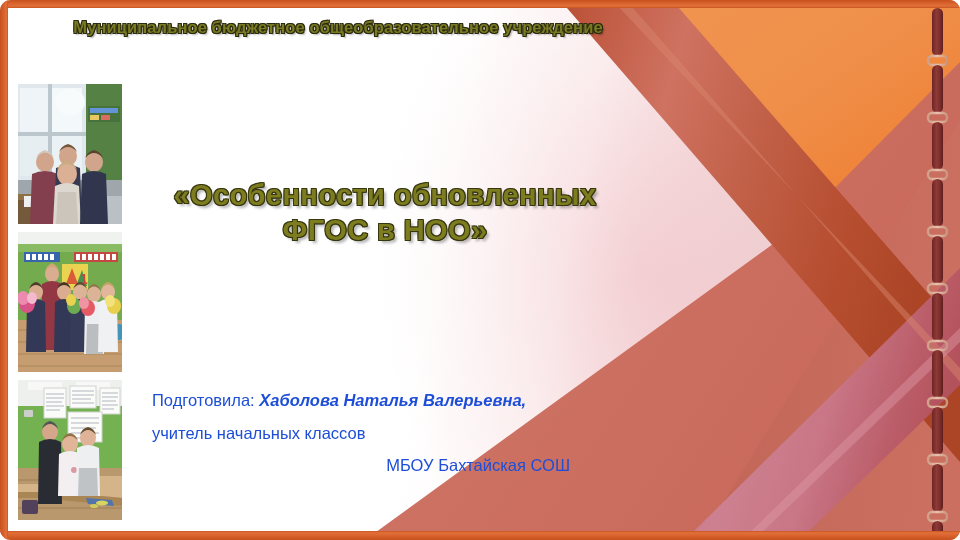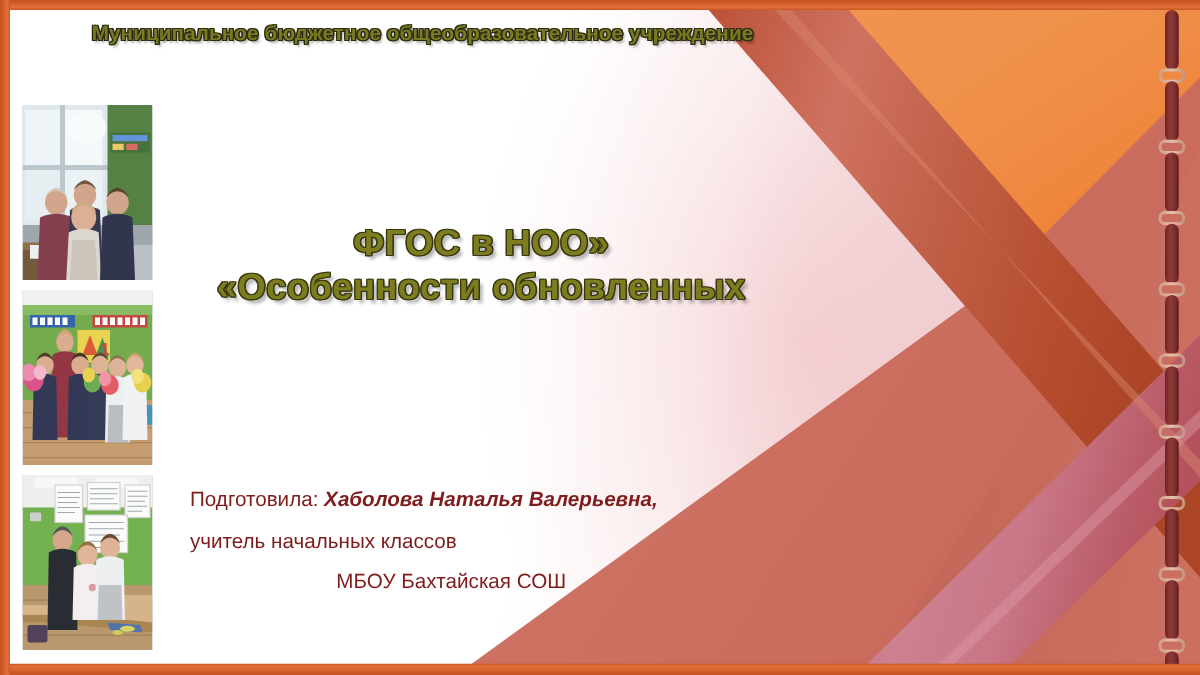--- a/index.html
+++ b/index.html
@@ -12,20 +12,21 @@
     background: #ffffff;
     font-family: "Liberation Sans", sans-serif;
   }
 
   #slide {
     position: relative;
     width: 960px;
     height: 540px;
     overflow: hidden;
     background: #ffffff;
+    border-radius: 11px;
   }
 
   
   .bg-base {
     position: absolute;
     inset: 0;
     background:
       radial-gradient(ellipse 360px 520px at 640px 270px,
                       rgba(232,150,160,0.30) 0%,
                       rgba(240,190,195,0.16) 42%,
@@ -129,31 +130,31 @@
        3px  3px 3px rgba(0,0,0,0.32);
   }
 
   
   .author-block {
     position: absolute;
     left: 152px;
     top: 392px;
     width: 428px;
     z-index: 25;
-    color: #7f1d1d;
+    color: #1d4ed8;
     font-size: 16.5px;
     line-height: 1.0;
   }
   .author-line {
     margin-bottom: 16px;
     white-space: nowrap;
   }
   .author-line.l1 { text-align: left; }
   .author-line.l2 { padding-right: 10px; }
-  .author-line.l3 { text-align: center; padding-right: 10px; margin-bottom: 0; }
+  .author-line.l3 { text-align: right; padding-right: 10px; margin-bottom: 0; }
   .author-name {
     font-weight: bold;
     font-style: italic;
   }
 </style>
 </head>
 <body>
 
 <div id="slide">
 
@@ -275,22 +276,22 @@
           <rect x="932" y="521" width="11" height="19" rx="5.5" fill="url(#gBead)"></rect>
         </g>
     </g>
   </svg>
 
   <div class="header-title">
     <div>Муниципальное бюджетное общеобразовательное учреждение</div>
   </div>
 
   <div class="main-title">
+    <div>«Особенности обновленных</div>
     <div>ФГОС в НОО»</div>
-    <div>«Особенности обновленных</div>
   </div>
 
   <div class="author-block">
     <div class="author-line l1">
       <span>Подготовила:</span>
       <span class="author-name">Хаболова Наталья Валерьевна,</span>
     </div>
     <div class="author-line l2">учитель  начальных классов</div>
     <div class="author-line l3">МБОУ Бахтайская СОШ</div>
   </div>

